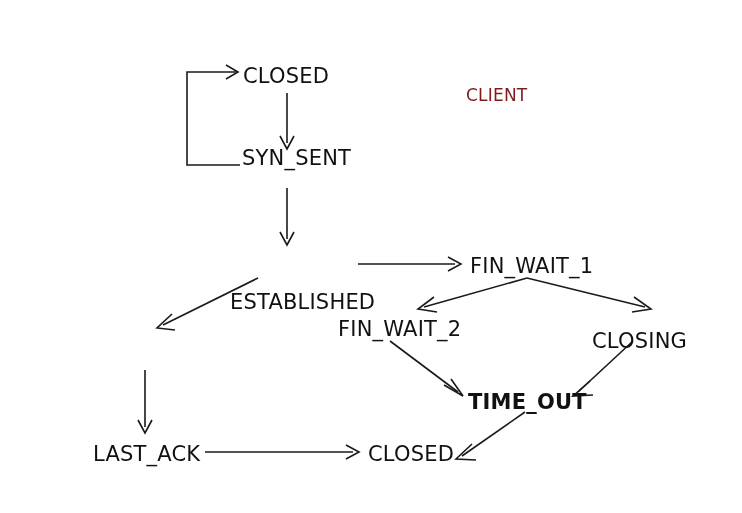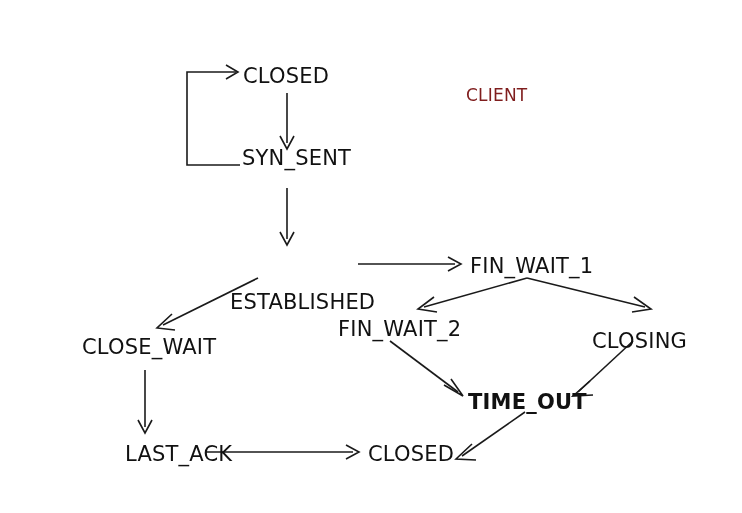--- a/index.html
+++ b/index.html
@@ -129,19 +129,18 @@
   <div class="node-label" style="left:230px; top:256px;margin-top:36px;">ESTABLISHED</div>
 
   <div class="node-label" style="left:470px; top:256px;">FIN_WAIT_1</div>
 
   <div class="node-label" style="left:338px; top:319px;">FIN_WAIT_2</div>
 
   <div class="node-label" style="left:592px; top:331px;">CLOSING</div>
 
   <div class="node-label" style="left:468px; top:392px;font-weight:bold;">TIME_OUT</div>
 
-  <div class="node-label" style="left:82px; top:337px;">CLOSE_WAIT</div>
 
-  <div class="node-label" style="left:93px; top:444px;margin-left:32px;">LAST_ACK</div>
+  <div class="node-label" style="left:93px; top:444px;">LAST_ACK</div>
 
   <div class="node-label" style="left:368px; top:444px;">CLOSED</div>
 
 </div>
 
 </body></html>

